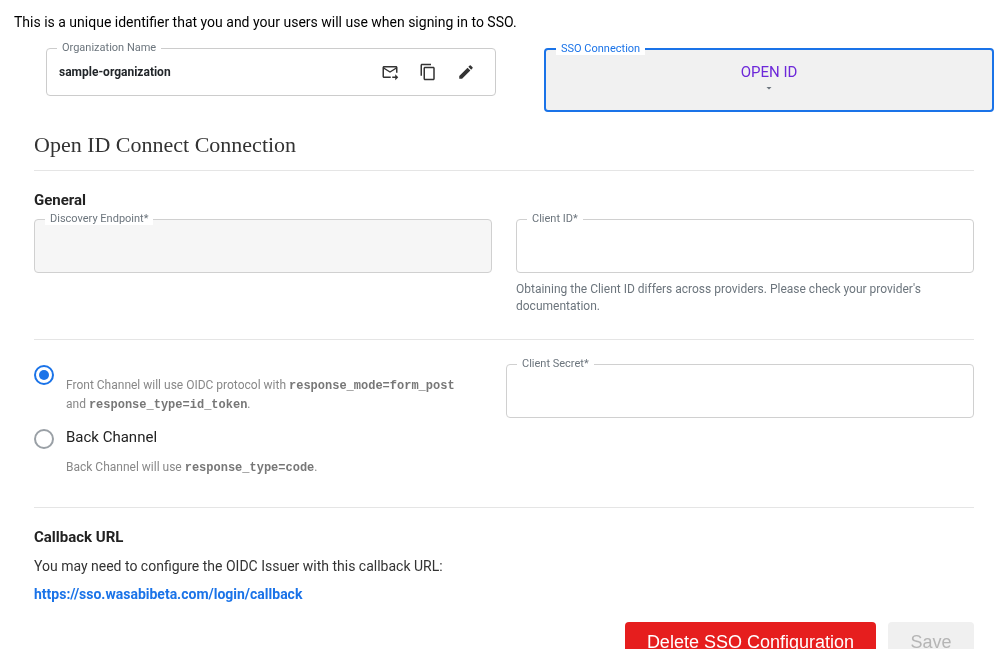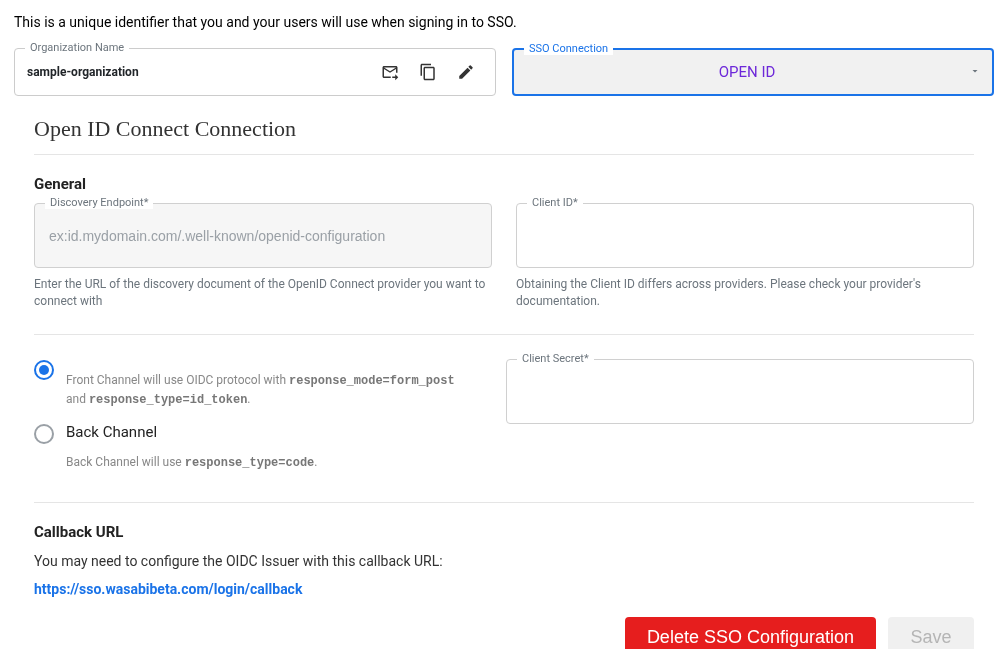--- a/index.html
+++ b/index.html
@@ -14,24 +14,26 @@
     .row { display: flex; gap: 16px; margin-bottom: 20px; }
     .col { flex: 1; }
     .field-wrap {
       position: relative;
       border: 1px solid #ccc;
       border-radius: 4px;
       padding: 14px 12px;
       display: flex;
       align-items: center;
       background: #fff;
+      margin-left: 32px;
     }
     .field-wrap.focused {
       border: 2px solid #1a73e8;
       padding: 13px 11px;
+      flex-direction: column;
     }
     .field-wrap.filled {
       background: #f1f1f1;
     }
     .float-label {
       position: absolute;
       top: -8px;
       left: 10px;
       background: #fff;
       padding: 0 5px;
@@ -59,24 +61,24 @@
       margin: 20px 20px 10px 20px;
       color: #222;
     }
     .form-row { display: flex; gap: 24px; margin: 0 20px; }
     .form-col { flex: 1; }
     .input-outer {
       position: relative;
       border: 1px solid #d0d0d0;
       border-radius: 4px;
       background: #f6f6f6;
-      height: 65px;
+      height: 54px;
       padding: 0 14px;
       display: flex;
-      align-items: center;
+      align-items: flex-end;
     }
     .input-outer.plain { background: #fff; }
     .input-outer input {
       border: none;
       background: transparent;
       width: 100%;
       font-size: 14px;
       color: #333;
       outline: none;
     }
@@ -171,23 +173,21 @@
 
 <div class="section-title">Open ID Connect Connection</div>
 <hr class="divider">
 
 <div class="subsection-title">General</div>
 
 <div class="form-row">
   <div class="form-col">
     <div class="input-outer">
       <span class="float-label">Discovery Endpoint*</span>
-      <input type="text" placeholder="ex:id.mydomain.com/.well-known/openid-configuration" style="">
-    </div>
-    <div class="helper">Enter the URL of the discovery document of the OpenID Connect provider you want to connect with</div>
+    </div>
   </div>
   <div class="form-col">
     <div class="input-outer plain">
       <span class="float-label">Client ID*</span>
       <input type="text" style="">
     </div>
     <div class="helper">Obtaining the Client ID differs across providers. Please check your provider's documentation.</div>
   </div>
 </div>
 

